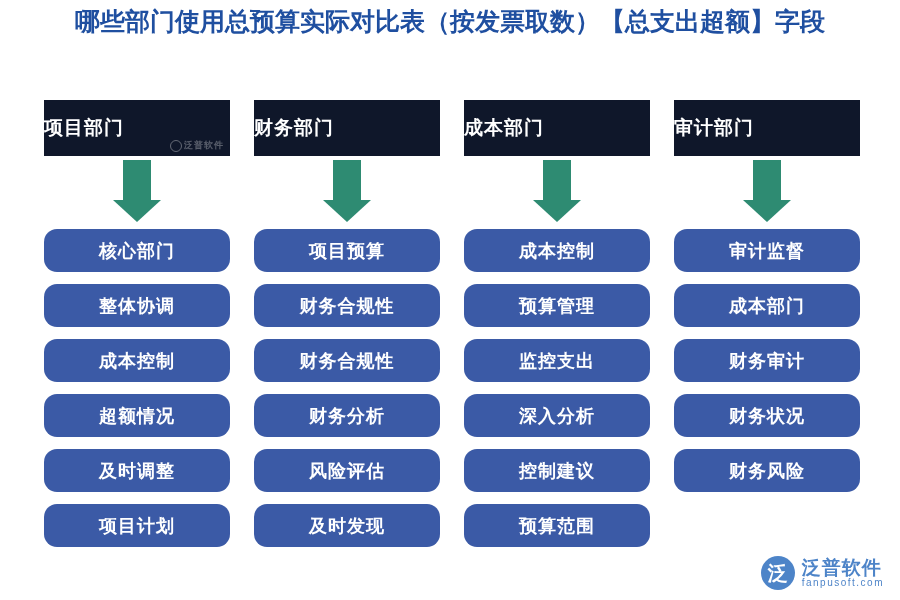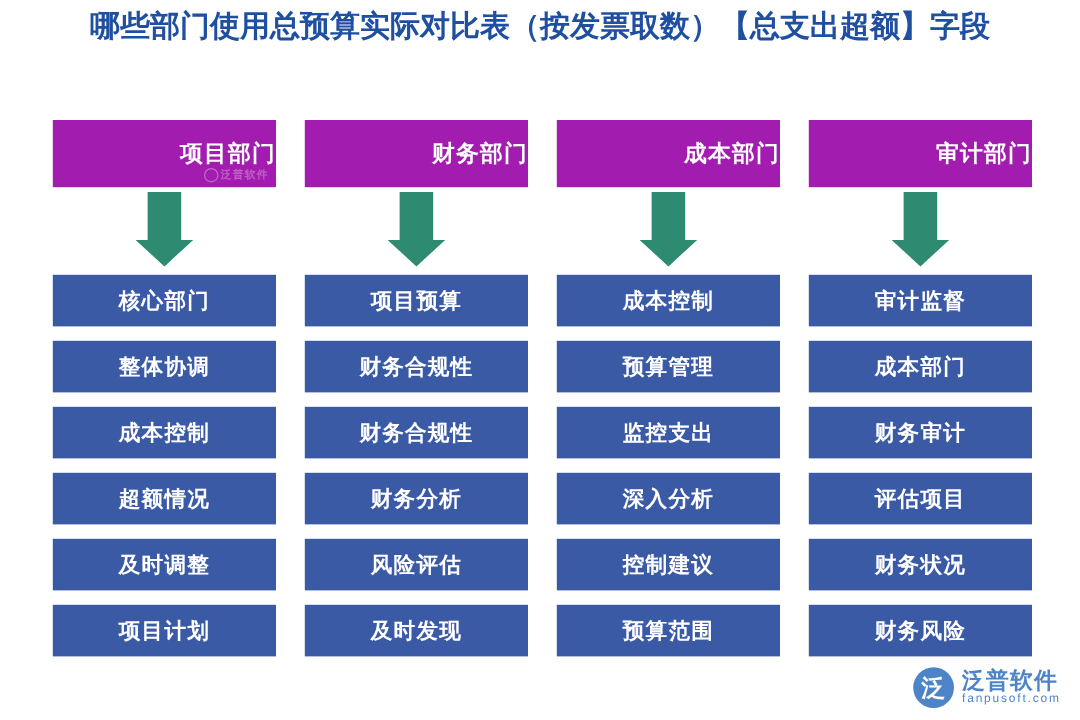--- a/index.html
+++ b/index.html
@@ -47,27 +47,27 @@
   .column {
     width: 186px;
     display: flex;
     flex-direction: column;
     align-items: center;
   }
 
   .head-box {
     width: 186px;
     height: 56px;
-    background: #a21caf;
+    background: #0f172a;
     color: #ffffff;
     font-size: 19px;
     font-weight: bold;
     display: flex;
     align-items: center;
-    justify-content: flex-end;
+    justify-content: flex-start;
     letter-spacing: 1px;
     position: relative;
     overflow: hidden;
   }
 
   .arrow-wrap {
     height: 73px;
     width: 186px;
     display: flex;
     align-items: center;
@@ -106,20 +106,21 @@
     height: 43px;
     background: #3b5aa6;
     color: #ffffff;
     font-size: 18px;
     font-weight: bold;
     display: flex;
     align-items: center;
     justify-content: center;
     letter-spacing: 1px;
     margin-bottom: 12px;
+    border-radius: 13px;
   }
 
   .item-box:last-child {
     margin-bottom: 0;
   }
 
   
   .wm-small {
     position: absolute;
     right: 6px;
@@ -251,21 +252,20 @@
       </div>
       <div class="arrow-wrap">
         <div class="arrow">
           <div class="arrow-stem"></div>
           <div class="arrow-head"></div>
         </div>
       </div>
       <div class="item-box">审计监督</div>
       <div class="item-box">成本部门</div>
       <div class="item-box">财务审计</div>
-      <div class="item-box">评估项目</div>
       <div class="item-box">财务状况</div>
       <div class="item-box">财务风险</div>
     </div>
 
   </div>
 
   <div class="watermark">
     <div class="wm-logo">泛</div>
     <div class="wm-text">
       <div class="wm-name">泛普软件</div>

